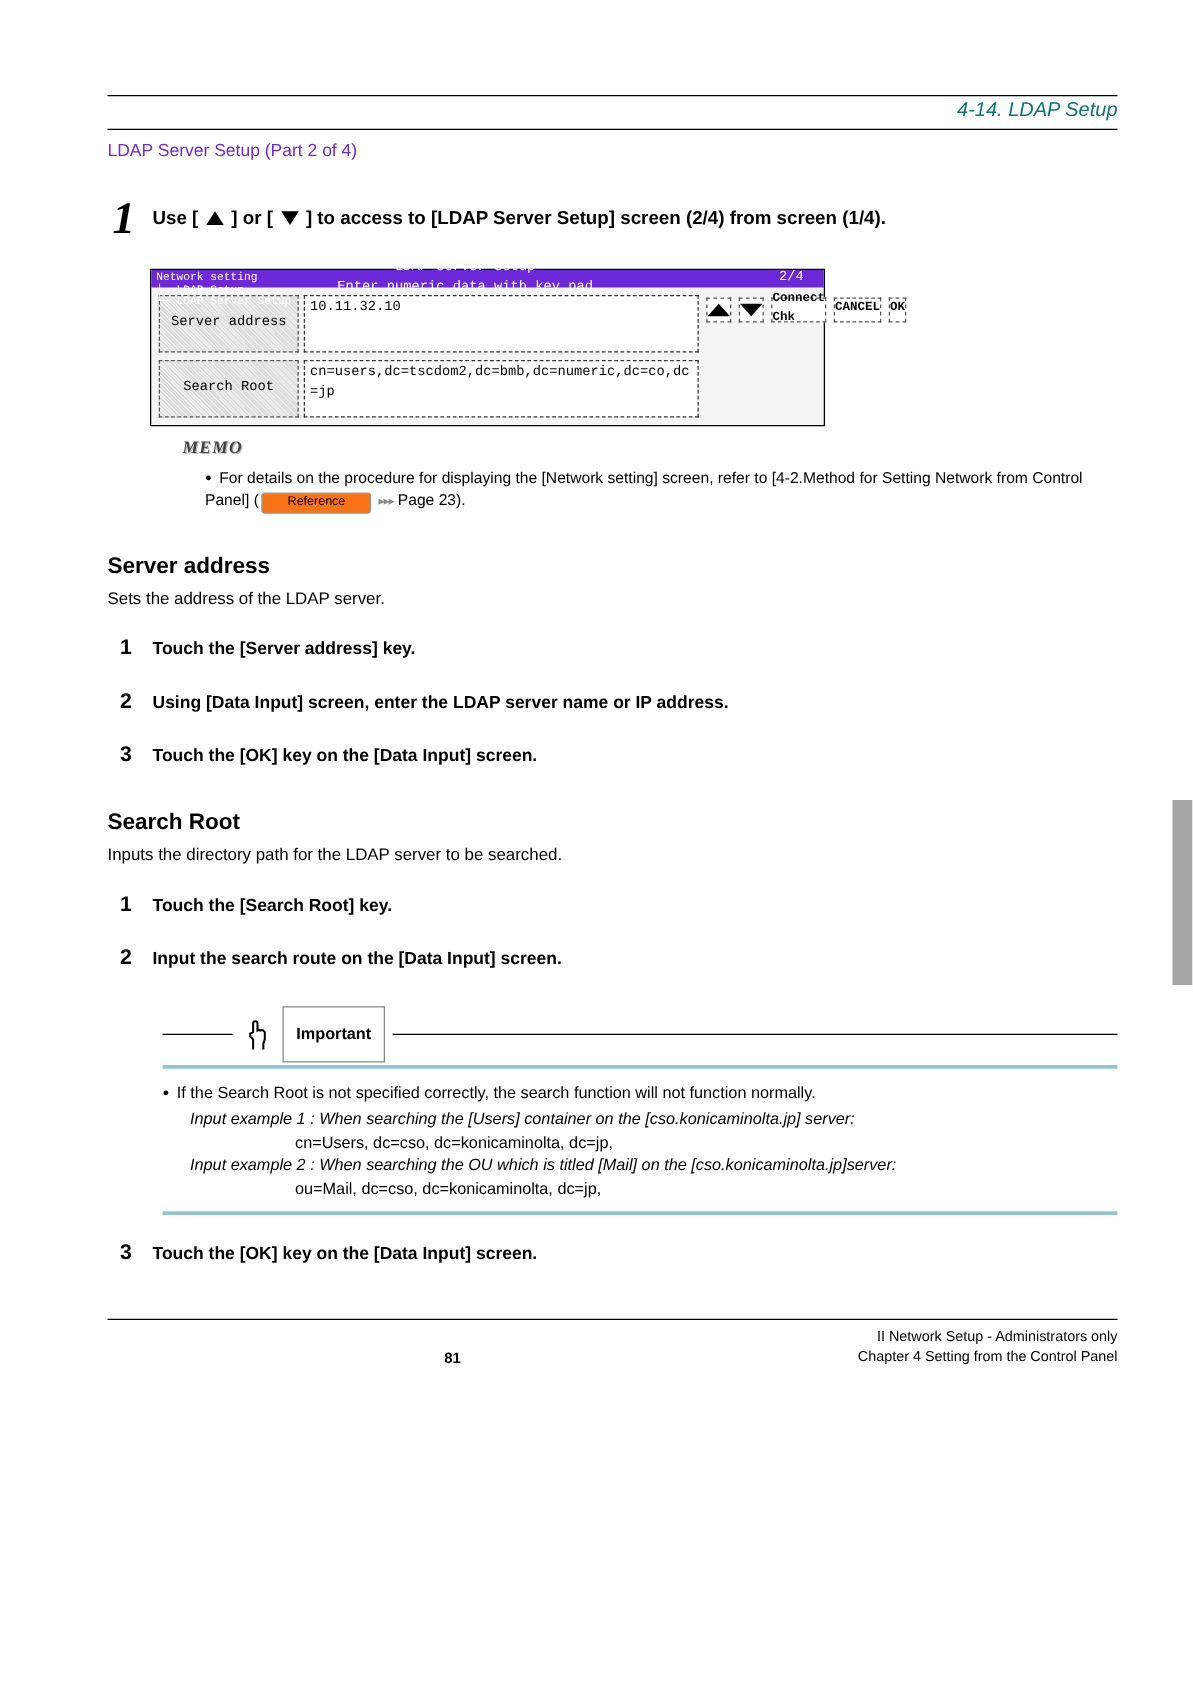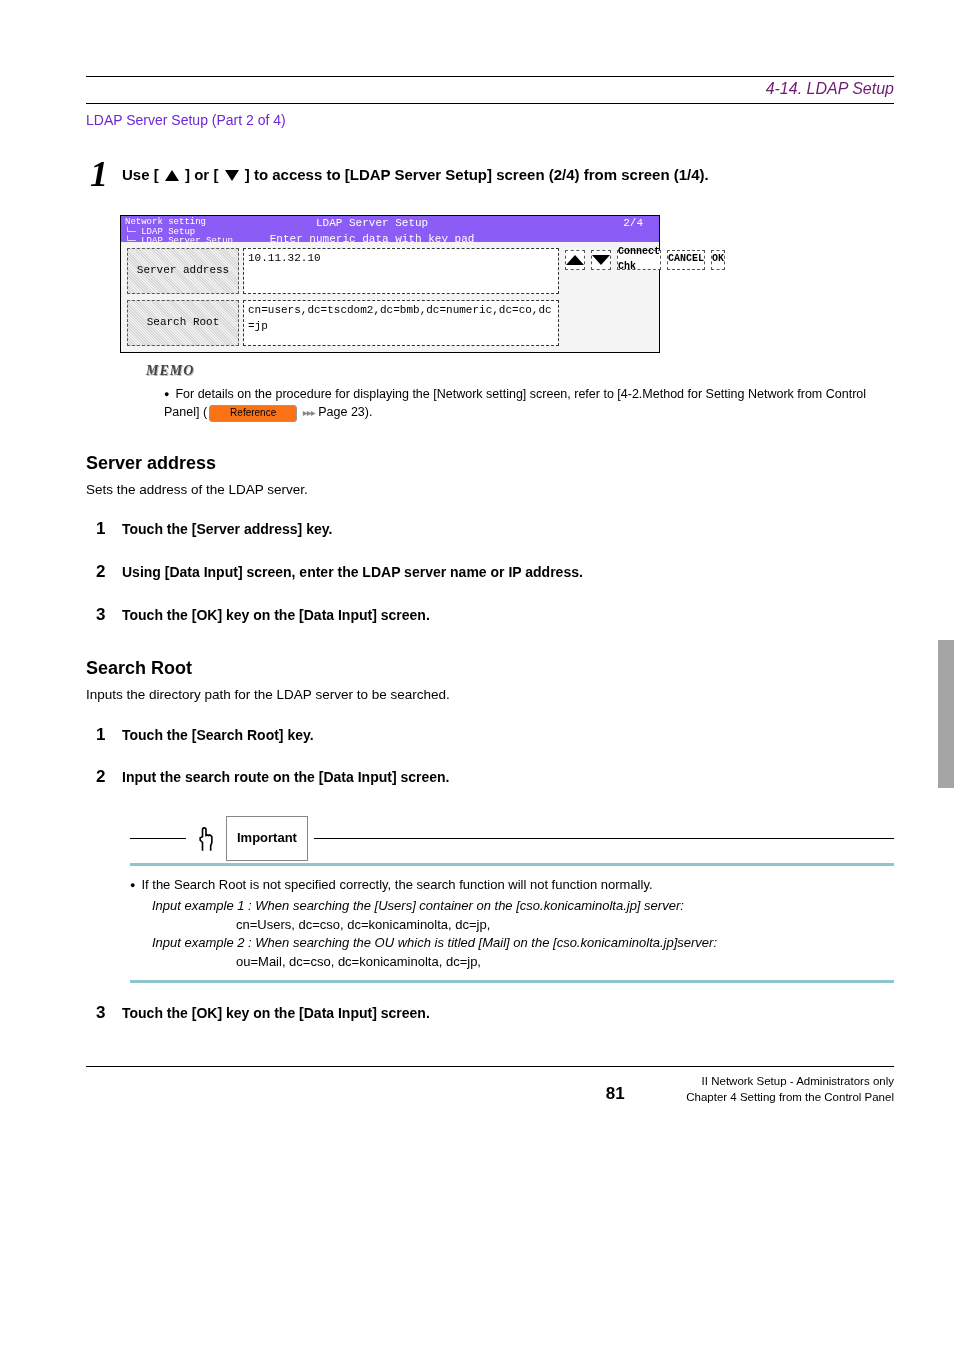--- a/index.html
+++ b/index.html
@@ -12,21 +12,21 @@
     font-size: 14px;
     line-height: 1.45;
     position: relative;
   }
   .page { padding: 72px 60px 40px 86px; }
   .top-rule { border-top: 1px solid #000; margin: 4px 0 0 0; }
   .header-row {
     display: flex; justify-content: flex-end; align-items: baseline;
     padding-bottom: 3px; border-bottom: 1px solid #000;
   }
-  .header-title { font-style: italic; color: #701a75; font-size: 16px; }
+  .header-title { font-style: italic; color: #0f766e; font-size: 16px; }
   .subtitle { margin-top: 6px; font-size: 14px; color: #6d28d9; }
 
   .big-step {
     display: flex; align-items: center; gap: 10px; margin-top: 18px;
   }
   .big-step-num {
     font-family: "Times New Roman", serif;
     font-style: italic; font-weight: bold; font-size: 36px;
     width: 26px; display: inline-block; text-align: center;
   }
@@ -37,22 +37,22 @@
   }
   .up-icon { border-left: 7px solid transparent; border-right: 7px solid transparent; border-bottom: 11px solid #000; }
   .down-icon { border-left: 7px solid transparent; border-right: 7px solid transparent; border-top: 11px solid #000; }
 
   
   .lcd {
     margin: 14px 0 8px 34px; width: 540px; border: 1px solid #000;
     background: #f4f4f4; font-family: "Courier New", monospace; font-size: 11px;
   }
   .lcd-top {
-    background: #8b5cf6; color: #fff; display: flex; align-items: flex-start;
-    height: 26px; position: relative;
+    background: #6d28d9; color: #fff; display: flex; align-items: center;
+    height: 14px; position: relative;
   }
   .lcd-bc {
     position: absolute; left: 4px; top: 2px; font-size: 9px; line-height: 1.1;
   }
   .lcd-title { flex: 1; text-align: center; }
   .lcd-pg { margin-right: 16px; }
   .lcd-body { display: flex; padding: 6px; gap: 4px; }
   .lcd-left { flex: 1; display: flex; flex-direction: column; gap: 6px; }
   .lcd-right { width: 90px; display: flex; flex-direction: row; gap: 6px; padding: 2px; font-weight: bold; }
   .lcd-row { display: flex; align-items: flex-start; gap: 4px; }
@@ -115,21 +115,21 @@
 
   .side-tab {
     position: absolute; right: 0; top: 640px; width: 16px; height: 148px; background: #a5a5a5;
   }
 
   .footer {
     margin-top: 40px; display: flex; align-items: flex-end;
     border-top: 1px solid #000; padding-top: 6px; font-size: 11.5px;
   }
   .footer-left { flex: 1; }
-  .footer-center { flex: 1; text-align: right; font-weight: bold; font-size: 17px; }
+  .footer-center { flex: 1; text-align: left; font-weight: bold; font-size: 12px; }
   .footer-right { flex: 1; text-align: right; }
 </style>
 </head>
 <body>
 
 <div class="page">
   <div class="top-rule"></div>
   <div class="header-row">
     <span class="header-title">4-14. LDAP Setup</span>
   </div>

